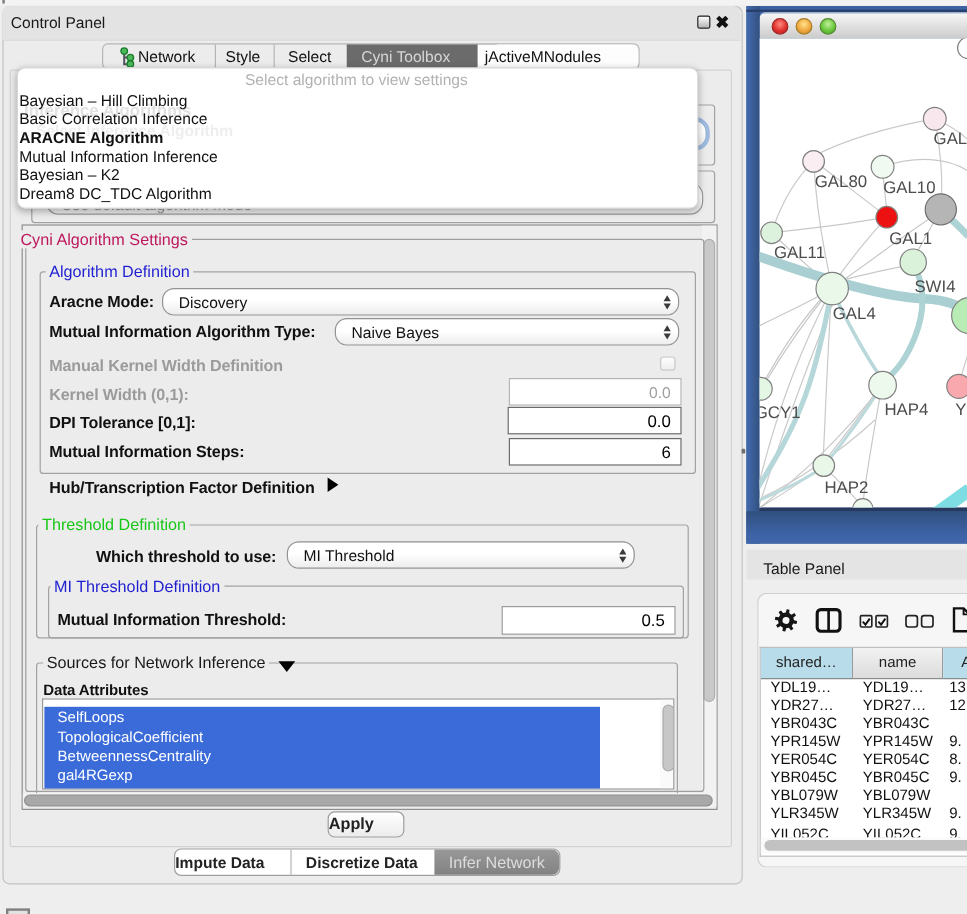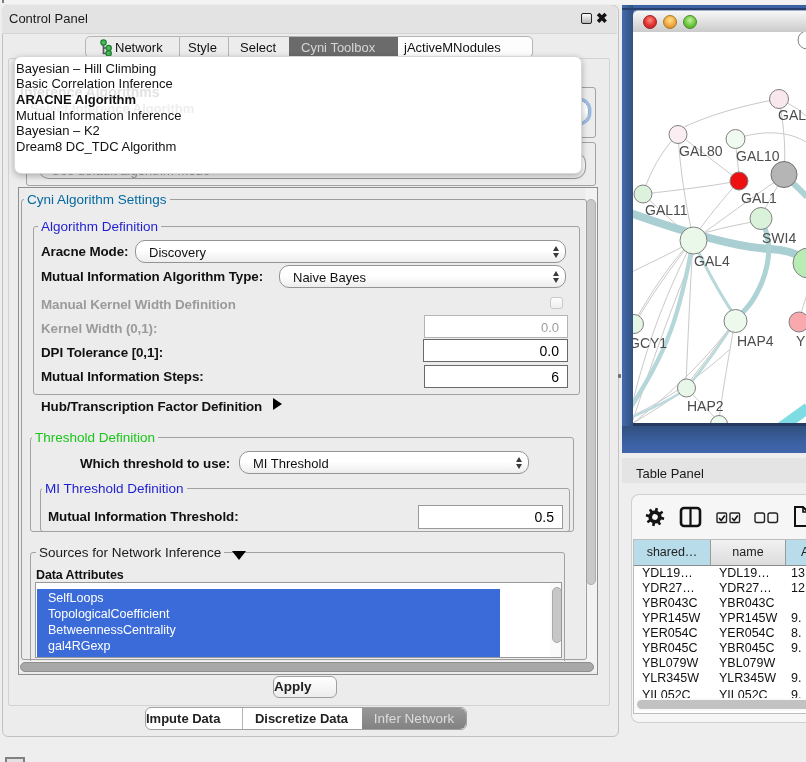--- a/index.html
+++ b/index.html
@@ -62,30 +62,31 @@
 <div class="abs" style="left:100px;top:100px;width:487px;height:21px;background:linear-gradient(#fff 45%,#ededed);border:1px solid #86add4;border-radius:10px;box-shadow:0 0 0 2.5px rgba(110,155,215,.62)"></div>
 <div class="group" style="left:26px;top:142px;width:568px;height:42px"></div>
 <div class="abs" style="left:38px;top:152px;width:546px;height:25px;background:linear-gradient(#fff 45%,#ededed);border:1px solid #9a9a9a;border-radius:11px;font-size:13px;color:#9a9a9a">
     <span style="position:absolute;left:12px;top:10px">Use default algorithm mode</span>
   </div>
 
 <div class="abs" style="left:14px;top:56px;width:566px;height:116px;background:#fff;border:1px solid #d8d8d8;border-radius:7px;box-shadow:0 2px 6px rgba(0,0,0,.28);z-index:50"></div>
 <div class="abs" style="left:20px;top:84px;z-index:50;color:#e2e2e2;font-weight:bold;font-size:14px">Inference Algorithms</div>
 <div class="abs" style="left:30px;top:101px;z-index:50;color:#eeeeee;font-weight:bold;font-size:13px">Select Inference Algorithm</div>
 <div class="abs" style="left:14px;top:56px;width:566px;height:116px;z-index:51;font-size:13px;color:#111">
+  <div style="text-align:center;color:#b2b2b2;padding-top:3px;height:12px">Select algorithm to view settings</div>
   <div style="position:relative;padding-left:2px;line-height:15.7px;padding-top:4.5px">Bayesian – Hill Climbing<br>Basic Correlation Inference<br><b>ARACNE Algorithm</b><br>Mutual Information Inference<br>Bayesian – K2<br>Dream8 DC_TDC Algorithm</div>
 </div>
 
 <div class="abs" style="left:18px;top:187px;width:578px;height:486px;background:#ececec;border:1px solid #8f8f8f"></div>
 
 <div class="abs" style="left:585px;top:188px;width:12px;height:484px;background:#f2f2f2"></div>
 <div class="abs" style="left:586px;top:199px;width:8px;height:384px;background:#c9c9c9;border:1px solid #aeaeae;border-radius:5px"></div>
 
 <div class="group" style="left:21px;top:199px;width:564px;height:459px;border-color:#9e9e9e"></div>
-<div class="gtitle" style="left:24px;top:192px;color:#0369a1">Cyni Algorithm Settings</div>
+<div class="gtitle" style="left:14px;top:192px;color:#be185d">Cyni Algorithm Settings</div>
 
 <div class="group" style="left:33px;top:226px;width:545px;height:167px"></div>
 <div class="gtitle" style="left:38px;top:219px;color:#1f1fd1">Algorithm Definition</div>
 
 <div class="lbl" style="left:41px;top:244px">Aracne Mode:</div>
 <div class="combo" style="left:135px;top:240px;width:429px;height:21px">
     <span class="txt">Discovery</span>
     <span class="arr">
       <i class="up"></i>
       <i class="dn"></i>

